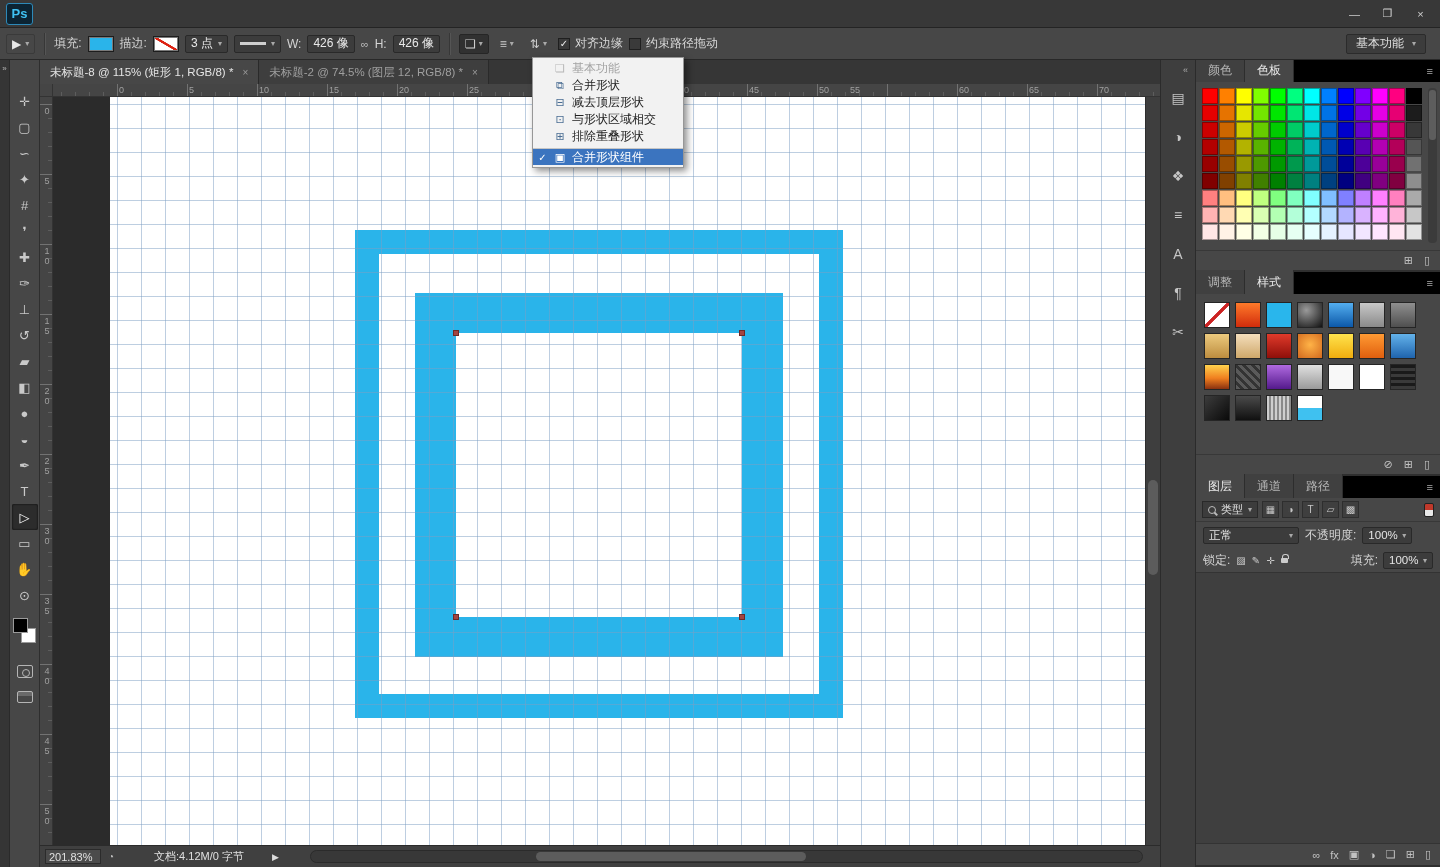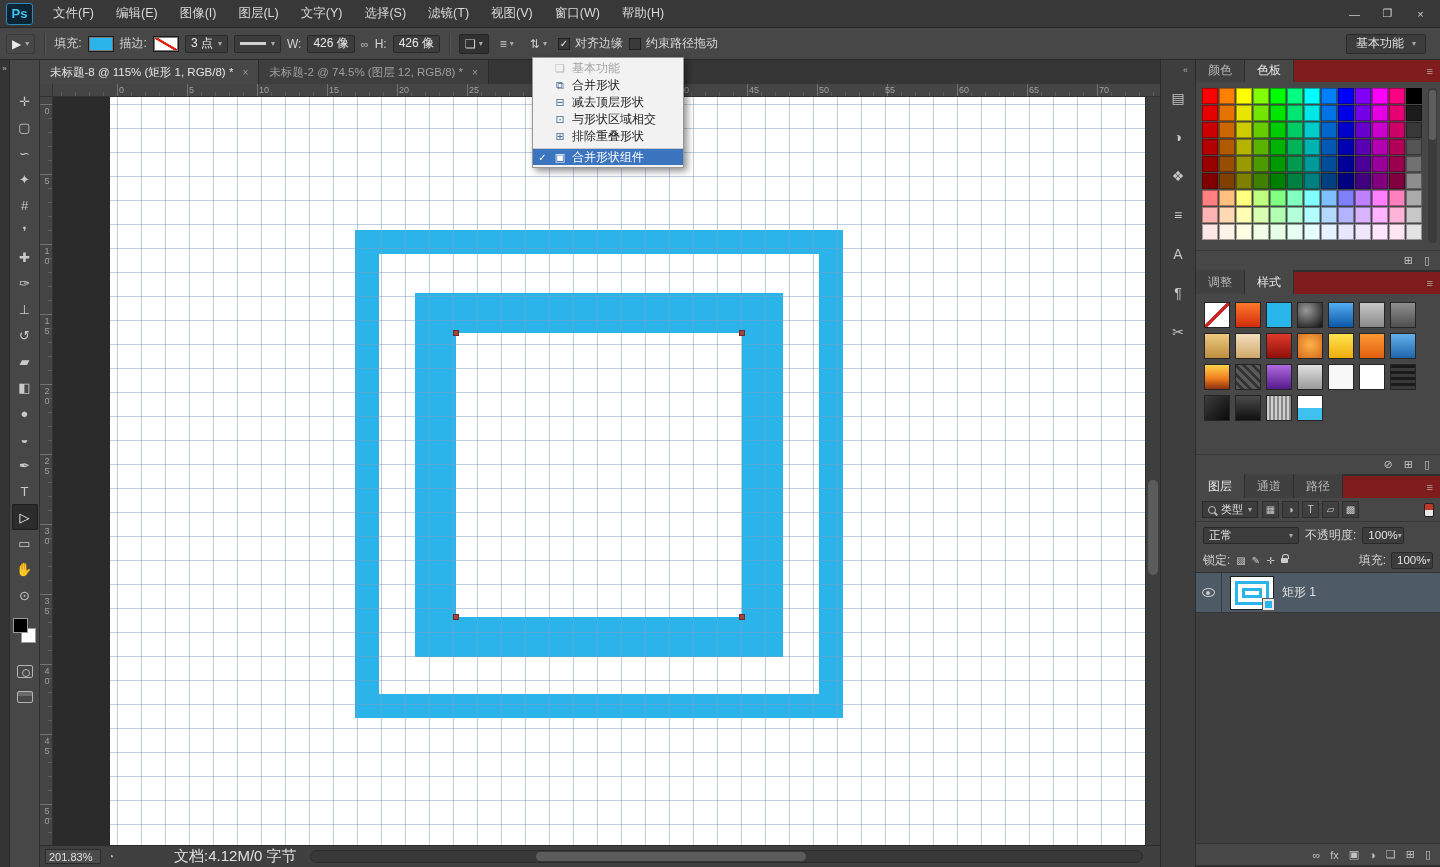--- a/index.html
+++ b/index.html
@@ -90,39 +90,39 @@
   .ring{position:absolute;border-style:solid;z-index:1}
   .ring.outer{left:245px;top:133px;width:488px;height:488px;border-width:24px}
   .ring.inner{left:305px;top:196px;width:368px;height:364px;border-width:40px 41px}
   .anchor{position:absolute;width:6px;height:6px;background:#a34441;border:1px solid #6d2a28;z-index:4}
   .vscroll{width:15px;background:#3e3e3e;border-left:1px solid #2d2d2d;position:relative}
   .vthumb{position:absolute;left:2px;top:383px;width:10px;height:95px;background:#5c5c5c;border-radius:5px}
   .statusrow{height:22px;background:#404040;border-top:1px solid #2b2b2b;display:flex;align-items:center;position:relative}
   .zoombox{margin-left:5px;width:56px;height:15px;background:#4b4b4b;border:1px solid #2b2b2b;
            font-size:11px;color:#e0e0e0;display:flex;align-items:center;padding:0 3px}
   .clockicon{margin-left:7px;font-size:10px;color:#bbb}
-  .docinfo{margin-left:60px;font-size:15px;color:#e0e0e0}
+  .docinfo{margin-left:40px;font-size:11px;color:#e0e0e0}
   .playicon{margin-left:28px;font-size:9px;color:#ddd}
   .hscroll{position:absolute;left:270px;top:4px;width:833px;height:13px;background:#383838;
            border:1px solid #2b2b2b;border-radius:7px}
   .hthumb{position:absolute;left:225px;top:1px;width:270px;height:9px;background:#5c5c5c;border-radius:5px}
 
   
   .dock{position:absolute;left:1160px;top:60px;width:36px;height:807px;background:#3e3e3e;
         border-left:1px solid #2b2b2b;border-right:1px solid #2b2b2b;display:flex;
         flex-direction:column;align-items:center}
   .dock .expand{align-self:flex-end;margin:5px 7px 10px 0;color:#aaa;font-size:9px}
   .dockicon{width:26px;height:26px;margin-bottom:13px;display:flex;align-items:center;
             justify-content:center;color:#c6c6c6;font-size:14px;flex:none}
 
   
   .panels{position:absolute;left:1196px;top:60px;width:244px;height:807px;background:#474747;
           display:flex;flex-direction:column}
   .pgroup{border-bottom:2px solid #2f2f2f}
-  .ptabs{height:22px;background:#7f1d1d;display:flex;align-items:flex-end}
+  .ptabs{height:22px;background:#000000;display:flex;align-items:flex-end}
   .ptab{padding:4px 12px 3px;font-size:12px;color:#b5b5b5;background:#404040;border-right:1px solid #2d2d2d}
   .ptab.active{background:#474747;color:#e8e8e8}
   .pmenu{margin-left:auto;margin-right:7px;align-self:center;color:#aaa;font-size:11px}
   .pbottom{height:20px;display:flex;align-items:center;justify-content:flex-end;gap:11px;
            padding-right:10px;border-top:1px solid #383838}
   .pbico,.lbico{font-size:11px;color:#c2c2c2}
   .g-swatches{height:212px}
   .swarea{position:relative;height:168px;padding:6px 16px 4px 6px;overflow:hidden}
   .swgrid{display:grid;grid-template-columns:repeat(13,16px);gap:1px}
   .swcell{width:16px;height:16px;border:1px solid rgba(0,0,0,.35)}
@@ -139,21 +139,21 @@
   .mag{width:8px;height:8px;border:1.5px solid #bbb;border-radius:50%;position:relative;flex:none}
   .mag::after{content:"";position:absolute;width:4px;height:1.5px;background:#bbb;transform:rotate(45deg);left:5px;top:6px}
   .ficon{width:17px;height:17px;display:flex;align-items:center;justify-content:center;font-size:10px;
          color:#c6c6c6;background:#3f3f3f;border:1px solid #2e2e2e;flex:none}
   .ftoggle{margin-left:auto;width:10px;height:14px;border:1px solid #222;border-radius:2px;
            background:linear-gradient(180deg,#c0392b 50%,#e8e8e8 50%)}
   .lblend{height:26px;display:flex;align-items:center;gap:6px;padding:0 7px}
   .ddbox{height:17px;background:#3c3c3c;border:1px solid #292929;border-radius:2px;display:flex;
          align-items:center;justify-content:space-between;padding:0 5px;font-size:11.5px;color:#e4e4e4}
   .blendsel{width:96px}
-  .opbox{width:42px}
+  .opbox{width:50px}
   .llock{height:24px;display:flex;align-items:center;gap:6px;padding:0 7px}
   .lockico{font-size:10px;color:#c9c9c9}
   .padlock{width:7px;height:5px;background:#ccc;border-radius:1px;position:relative;display:inline-block}
   .padlock::before{content:"";position:absolute;top:-4px;left:1px;width:5px;height:4px;
                    border:1px solid #ccc;border-bottom:none;border-radius:3px 3px 0 0}
   .fillwrap{margin-left:auto;display:flex;align-items:center;gap:5px}
   .llist{flex:1;background:#3f3f3f;border-top:1px solid #333;overflow:hidden;display:flex;flex-direction:column}
   .lrow{height:40px;display:flex;align-items:center;border-bottom:1px solid #363636;background:#424242;flex:none}
   .lrow.selected{background:#4e5a66}
   .leye{width:26px;height:100%;display:flex;align-items:center;justify-content:center;border-right:1px solid #383838}
@@ -183,33 +183,20 @@
   .mitem.hl .micon{color:#fff}
   .mitem.sepbefore{border-top:1px solid #c6c6c6;margin-top:3px}
 </style>
 </head>
 <body>
 
 <div id="app">
 
   <div class="menubar">
     <div class="ps-logo">Ps</div>
-    <div class="menus">
-
-    <div class="menu-item">文件(F)</div>
-        <div class="menu-item">编辑(E)</div>
-        <div class="menu-item">图像(I)</div>
-        <div class="menu-item">图层(L)</div>
-        <div class="menu-item">文字(Y)</div>
-        <div class="menu-item">选择(S)</div>
-        <div class="menu-item">滤镜(T)</div>
-        <div class="menu-item">视图(V)</div>
-        <div class="menu-item">窗口(W)</div>
-        <div class="menu-item">帮助(H)</div>
-      </div>
     <div class="wincontrols">
 
     <div class="winbtn">—</div>
         <div class="winbtn">❐</div>
         <div class="winbtn">×</div>
       </div>
   </div>
 
   <div class="optionsbar">
     <div class="tp">
@@ -364,21 +351,21 @@
           <div class="hnum" style="left: 136px;">5</div>
           <div class="hnum" style="left: 206px;">10</div>
           <div class="hnum" style="left: 276px;">15</div>
           <div class="hnum" style="left: 346px;">20</div>
           <div class="hnum" style="left: 416px;">25</div>
           <div class="hnum" style="left: 486px;">30</div>
           <div class="hnum" style="left: 556px;">35</div>
           <div class="hnum" style="left: 626px;">40</div>
           <div class="hnum" style="left: 696px;">45</div>
           <div class="hnum" style="left: 766px;">50</div>
-          <div class="hnum" style="left: 832px;">55</div>
+          <div class="hnum" style="left: 797px;">55</div>
           <div class="hnum" style="left: 906px;">60</div>
           <div class="hnum" style="left: 976px;">65</div>
           <div class="hnum" style="left: 1046px;">70</div>
         </div>
     </div>
     <div class="bodyrow">
       <div class="vruler">
           <div class="vnum" style="top: 9px;">0</div>
           <div class="vnum" style="top: 79px;">5</div>
           <div class="vnum" style="top: 149px;">10</div>
@@ -666,33 +653,20 @@
         <span class="padlock"></span>
         <div class="fillwrap">
           <span class="lbl">填充:</span>
           <div class="ddbox opbox">
             <span>100%</span>
             <span class="mini">▾</span>
           </div>
         </div>
       </div>
       <div class="llist">
-        <div class="lrow selected">
-          <div class="leye">
-              <div class="eye"></div>
-            </div>
-          <div class="lthumb">
-            <div class="tring1" style="border-color: rgb(42, 180, 234);"></div>
-            <div class="tring2" style="border-color: rgb(42, 180, 234);"></div>
-            <div class="tbadge">
-                <div class="tbadge-fill" style="background: rgb(42, 180, 234);"></div>
-              </div>
-          </div>
-          <span class="lname">矩形 1</span>
-        </div>
       </div>
       <div class="lbottom">
 
       <span class="lbico">∞</span>
           <span class="lbico">fx</span>
           <span class="lbico">▣</span>
           <span class="lbico">◑</span>
           <span class="lbico">❏</span>
           <span class="lbico">⊞</span>
           <span class="lbico">▯</span>

